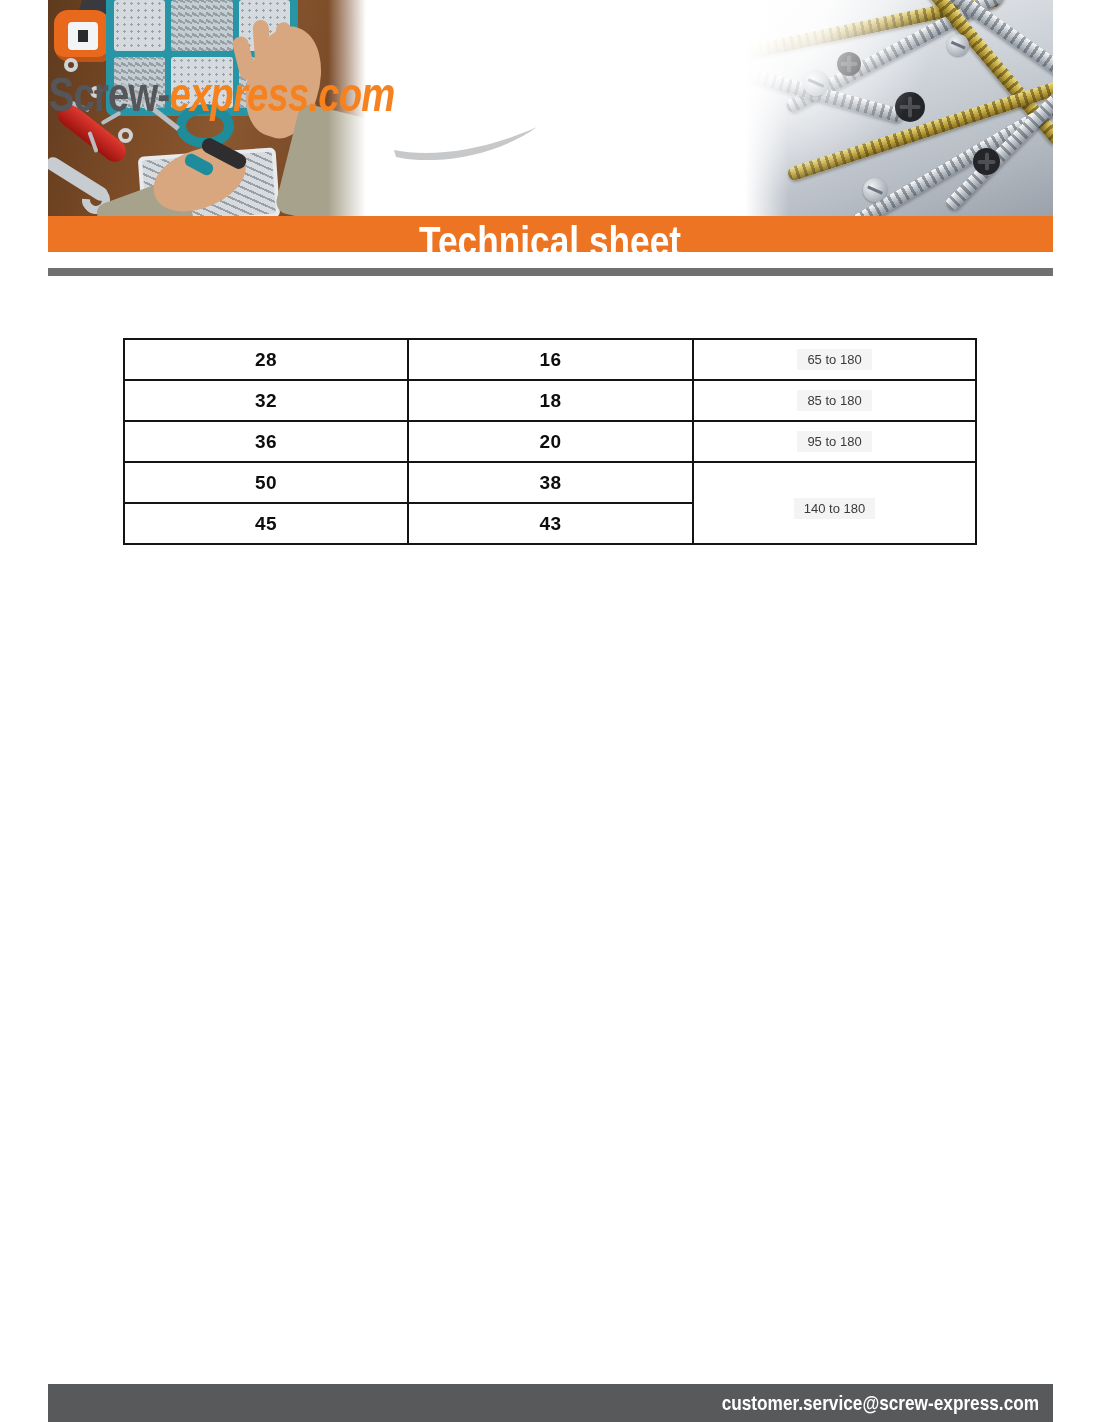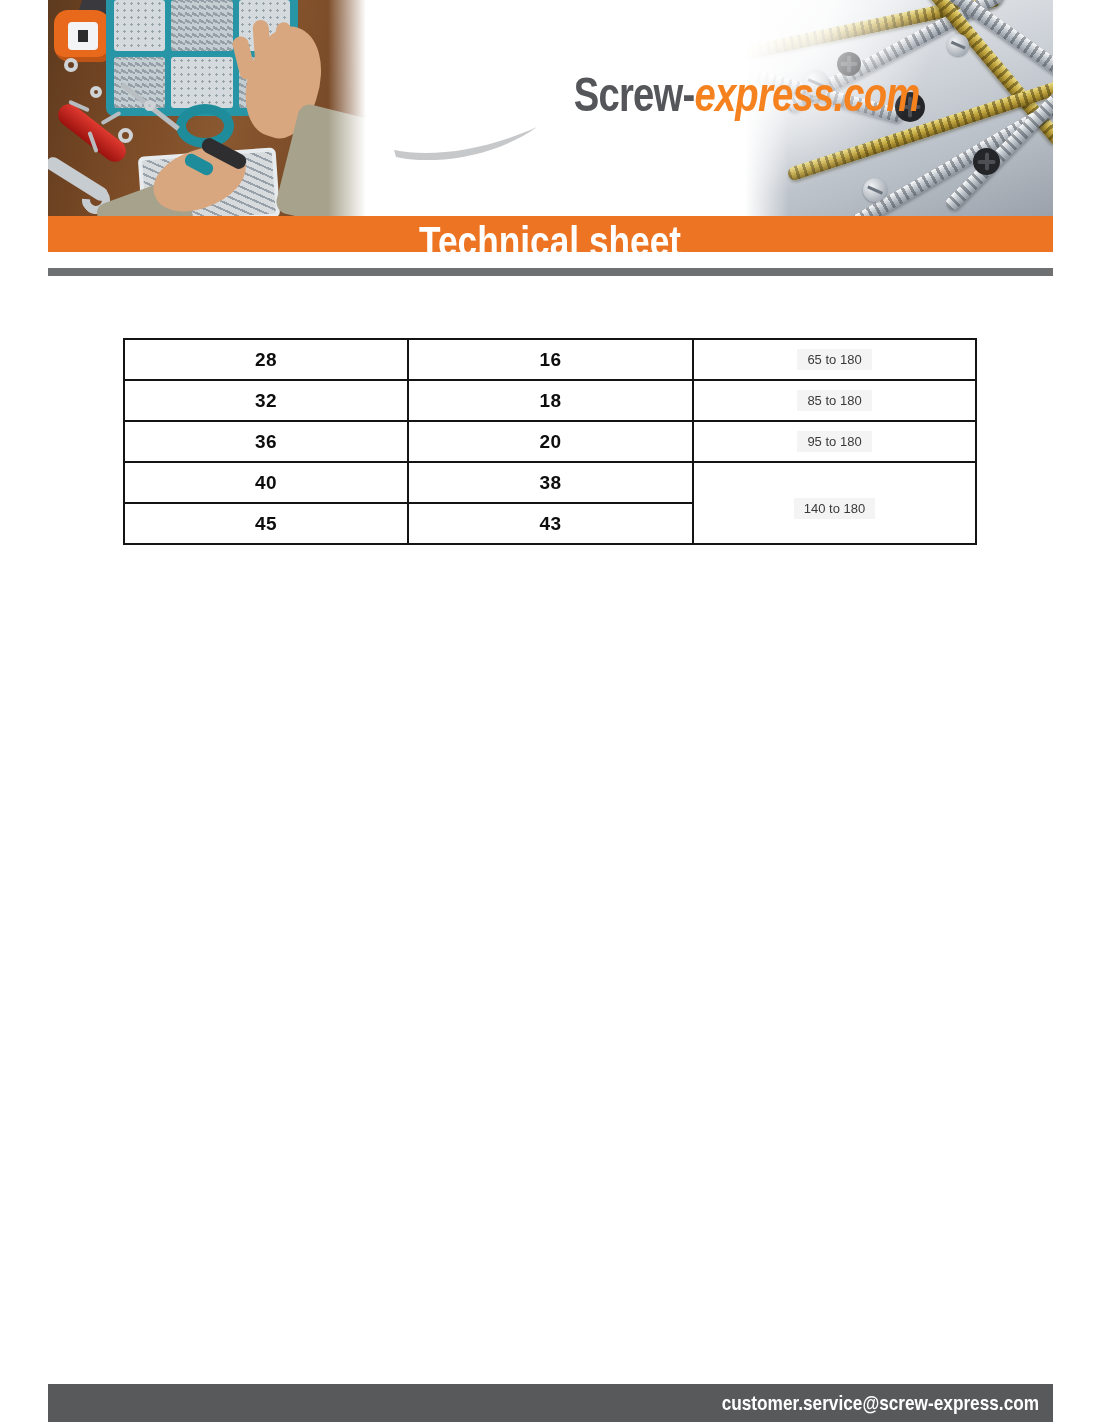--- a/index.html
+++ b/index.html
@@ -107,21 +107,21 @@
     background:#6c737c; transform:translate(-50%,-50%) rotate(24deg); }
   .h1 { left:58px;  top:70px;  width:26px; height:26px; }
   .h2 { left:202px; top:34px;  width:22px; height:22px; }
   .h3 { left:118px; top:178px; width:24px; height:24px; }
   .fade-left { position:absolute; left:0; top:0; bottom:0; width:44px;
     background:linear-gradient(270deg, rgba(255,255,255,0), #ffffff); }
   .fade-corner { position:absolute; left:0; top:0; width:100%; height:100%;
     background:radial-gradient(circle at 0% 0%, #ffffff 0%, rgba(255,255,255,.85) 22%, rgba(255,255,255,0) 52%); }
 
   
-  .logo-wrap { position:absolute; left:0; top:70px; width:968px; text-align:right; }
+  .logo-wrap { position:absolute; left:0; top:70px; width:968px; text-align:left; }
   .logo-line { display:inline-block; font-size:49px; font-weight:bold; line-height:1;
     letter-spacing:-1px; transform:scaleX(0.78); transform-origin:center; white-space:nowrap; }
   .logo-part1 { color:#55565a; }
   .logo-part2 { color:#f5821f; font-style:italic; }
   .swoosh { position:absolute; left:390px; top:124px; width:150px; height:36px; }
 
   
   .banner { position:absolute; left:48px; top:216px; width:1005px; height:36px;
     background:#ed7423; text-align:center; line-height:52px; }
   .banner-text { display:inline-block; color:#ffffff; font-weight:bold; font-size:42px;
@@ -236,21 +236,21 @@
         <td class="num-cell">32</td>
         <td class="num-cell">18</td>
         <td class="range-cell"><span class="range-chip">85 to 180</span></td>
       </tr>
       <tr>
         <td class="num-cell">36</td>
         <td class="num-cell">20</td>
         <td class="range-cell"><span class="range-chip">95 to 180</span></td>
       </tr>
       <tr>
-        <td class="num-cell">40</td>
+        <td class="num-cell">50</td>
         <td class="num-cell">38</td>
         <td class="range-cell merged" rowspan="2"><span class="range-chip">140 to 180</span></td>
       </tr>
       <tr>
         <td class="num-cell">45</td>
         <td class="num-cell">43</td>
       </tr>
     </tbody>
   </table>
 

